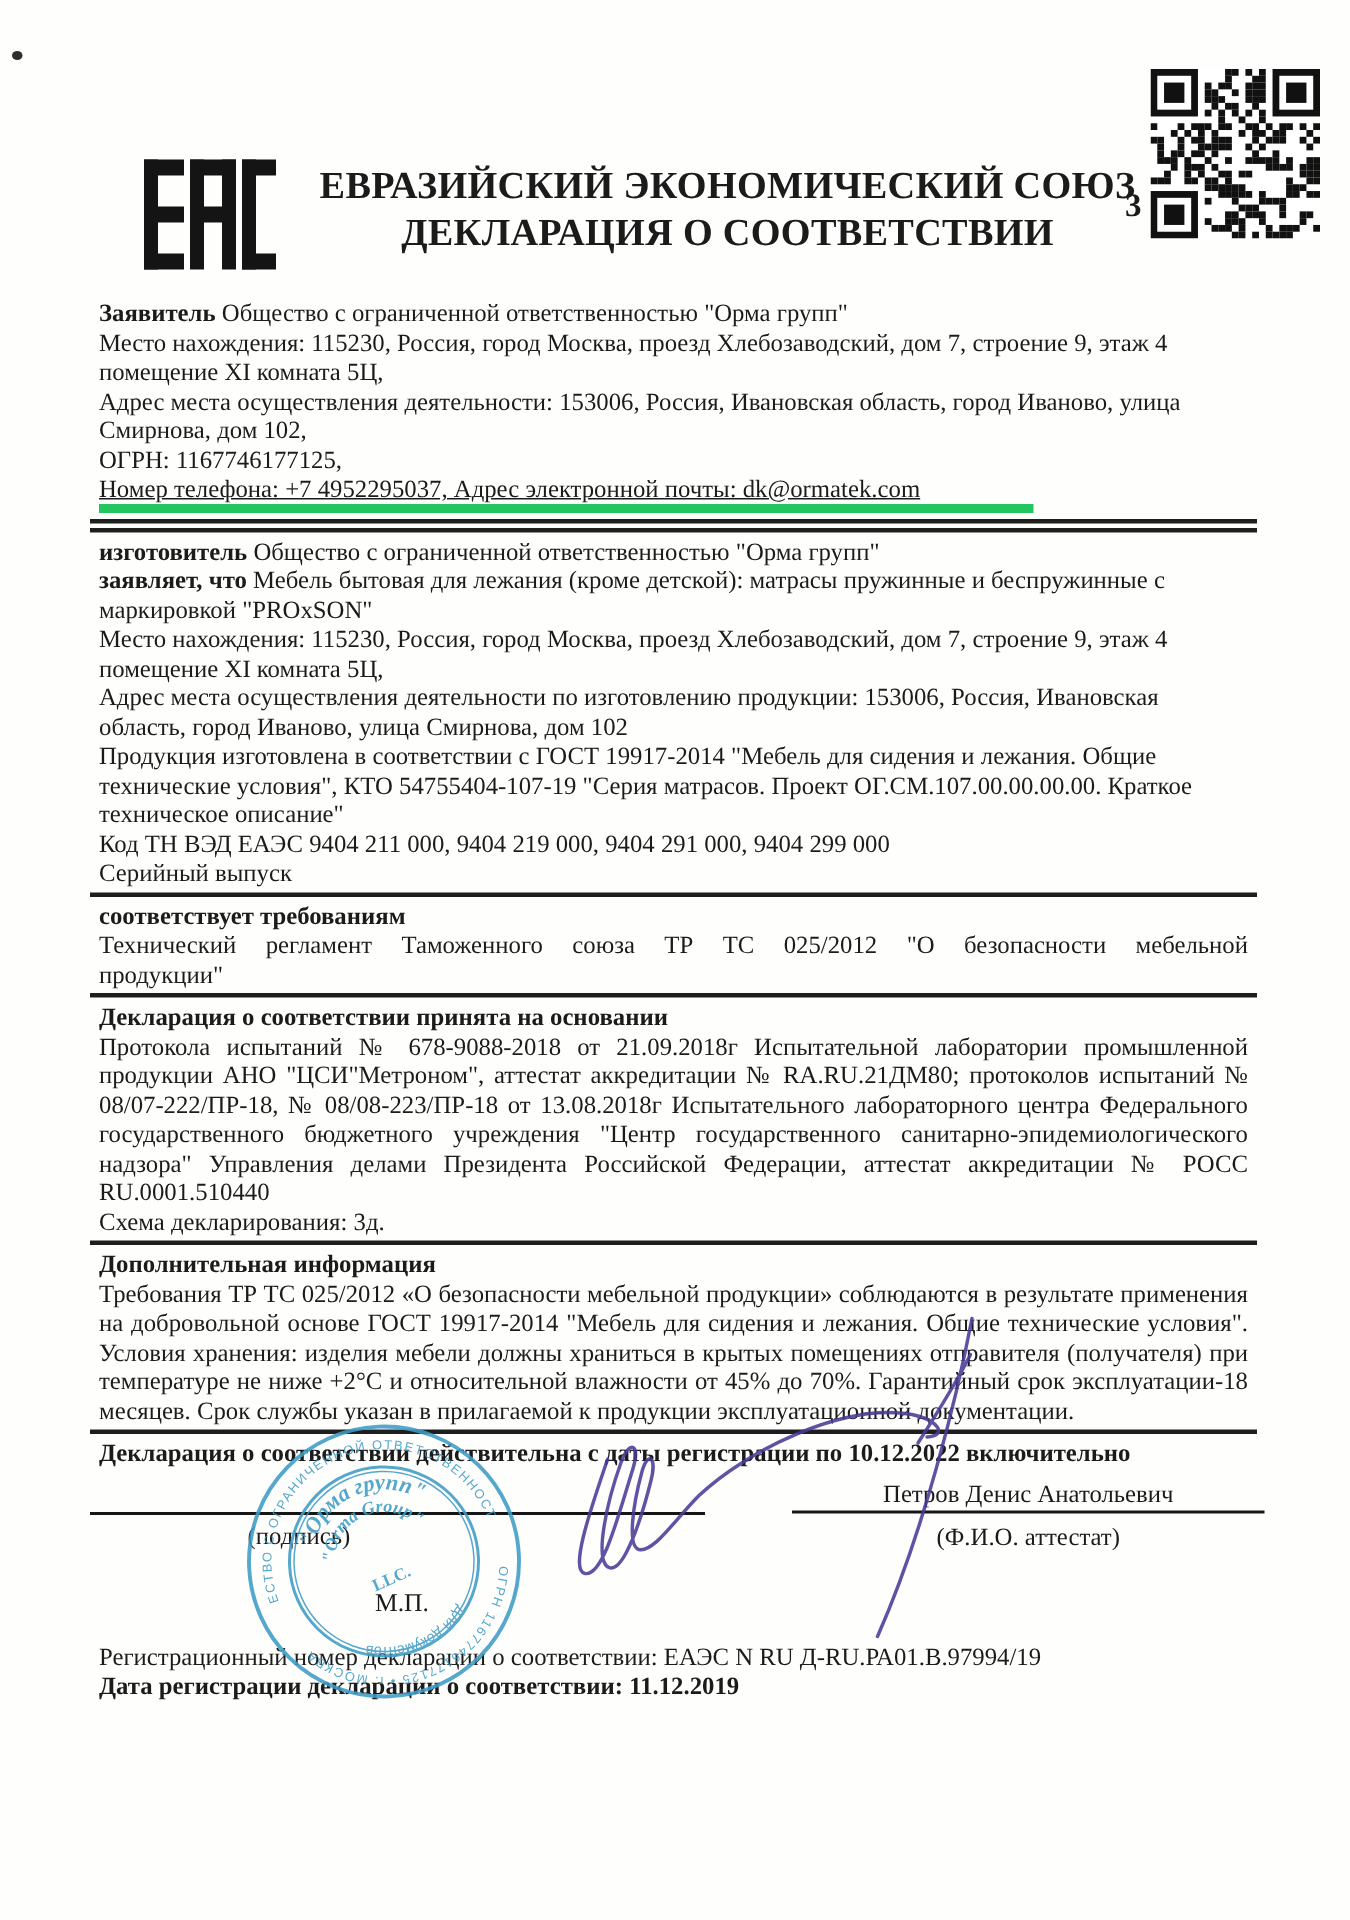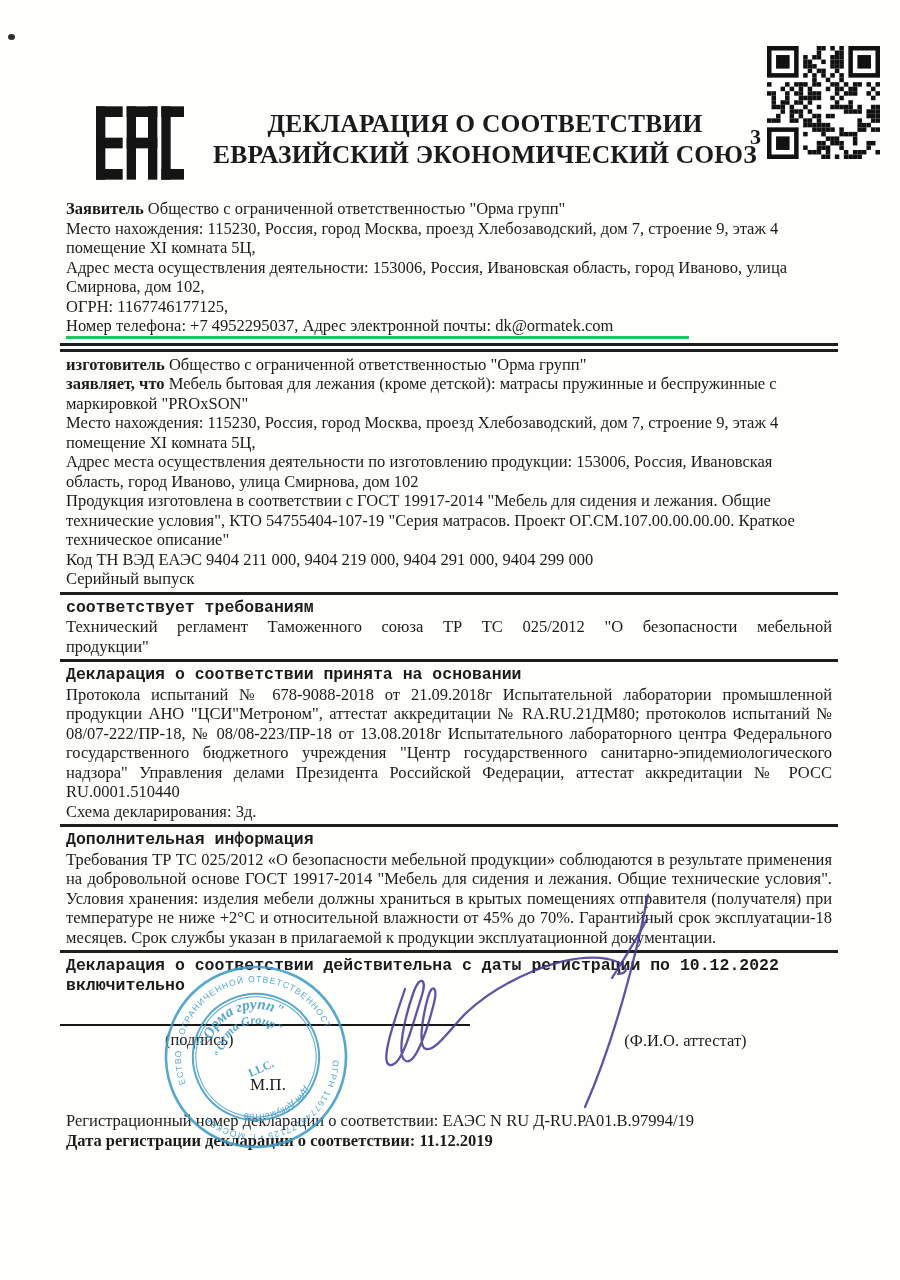--- a/index.html
+++ b/index.html
@@ -10,22 +10,22 @@
   .title{position:absolute;left:185px;top:108px;width:600px;text-align:center;
          font-weight:bold;font-size:25.5px;line-height:31px;letter-spacing:.2px;}
   .qr{position:absolute;left:767px;top:46px;width:113px;height:113px;}
   .artifact3{position:absolute;left:750px;top:124px;font-size:22px;font-weight:bold;}
   .corner-dot{position:absolute;left:8px;top:34px;width:7px;height:6px;background:#2e2e2e;border-radius:50%;}
   
   .content{position:absolute;left:66px;top:199px;width:766px;font-size:16.5px;line-height:19.5px;}
   .content p{margin:0;}
   .just{text-align:justify;}
   .rule{height:3px;background:#1e1e1e;margin:3px -6px;}
-  .partial-underline{display:inline-block;border-bottom:3px solid #22c55e;padding-right:76px;margin-bottom:1px;}
-  .bold{font-weight:bold;font-family:Liberation Mono, monospace;}
+  .partial-underline{display:inline-block;border-bottom:6px solid #22c55e;padding-right:76px;margin-bottom:1px;text-decoration:underline;}
+  .bold{font-weight:bold;}
   .w6{word-spacing:6px;}
   
   .sig-zone{position:relative;height:112px;margin-top:4px;}
   .sig-line{position:absolute;left:-6px;top:25px;width:410px;height:0;border-top:2px solid #161616;}
   .sign-caption{position:absolute;left:99px;top:31px;width:200px;text-align:left;font-size:16.5px;}
   .fio-line{position:absolute;left:462px;top:3px;width:315px;border-bottom:2px solid #161616;
             text-align:center;font-size:16.5px;padding-bottom:2px;}
   .fio-caption{position:absolute;left:462px;top:32px;width:315px;text-align:center;font-size:16.5px;}
   .mp{position:absolute;left:170px;top:76px;font-size:17px;margin-left:14px;}
   .stamp{position:absolute;left:94px;top:-38px;width:192px;height:192px;opacity:.88;transform:rotate(-24deg);pointer-events:none;}
@@ -57,22 +57,22 @@
       <rect x="78" y="0" width="14" height="110"></rect>
       <rect x="46" y="0" width="46" height="16"></rect>
       <rect x="46" y="47" width="46" height="16"></rect>
       <rect x="98" y="0" width="14" height="110"></rect>
       <rect x="98" y="0" width="34" height="16"></rect>
       <rect x="98" y="94" width="34" height="16"></rect>
     </g>
   </svg>
 
   <div class="title">
+    <div>ЕВРАЗИЙСКИЙ ЭКОНОМИЧЕСКИЙ СОЮЗ</div>
     <div>ДЕКЛАРАЦИЯ О СООТВЕТСТВИИ</div>
-    <div>ЕВРАЗИЙСКИЙ ЭКОНОМИЧЕСКИЙ СОЮЗ</div>
   </div>
 
   <svg class="qr" viewBox="0 0 113 113" aria-hidden="true">
       <rect x="0.00" y="0.00" width="113.00" height="113.00" fill="#ffffff"></rect>
       <rect x="0.00" y="0.00" width="31.64" height="31.64" fill="#111"></rect>
       <rect x="4.52" y="4.52" width="22.60" height="22.60" fill="#fff"></rect>
       <rect x="9.04" y="9.04" width="13.56" height="13.56" fill="#111"></rect>
       <rect x="81.36" y="0.00" width="31.64" height="31.64" fill="#111"></rect>
       <rect x="85.88" y="4.52" width="22.60" height="22.60" fill="#fff"></rect>
       <rect x="90.40" y="9.04" width="13.56" height="13.56" fill="#111"></rect>
@@ -312,20 +312,21 @@
 
     <p class="bold">Дополнительная информация</p>
     <p class="just">Требования ТР ТС 025/2012 «О безопасности мебельной продукции» соблюдаются в результате применения на добровольной основе ГОСТ 19917-2014 "Мебель для сидения и лежания. Общие технические условия". Условия хранения: изделия мебели должны храниться в крытых помещениях отправителя (получателя) при температуре не ниже +2°С и относительной влажности от 45% до 70%. Гарантийный срок эксплуатации-18 месяцев. Срок службы указан в прилагаемой к продукции эксплуатационной документации.</p>
     <div class="rule"></div>
 
     <p class="bold">Декларация о соответствии действительна с даты регистрации по 10.12.2022 включительно</p>
 
     <div class="sig-zone">
       <div class="sig-line"></div>
       <div class="sign-caption">(подпись)</div>
+      <div class="fio-line">Петров Денис Анатольевич</div>
       <div class="fio-caption">(Ф.И.О. аттестат)</div>
       <div class="mp">М.П.</div>
 
       <svg class="stamp" viewBox="0 0 192 192" aria-hidden="true">
         <defs>
           <path id="arcOT" d="M 96,96 m -75,0 a 75,75 0 1 1 150,0"></path>
           <path id="arcOB" d="M 173,96 a 77,77 0 0 1 -154,0"></path>
           <path id="arcC1" d="M 96,96 m -48,0 a 48,48 0 1 1 96,0"></path>
           <path id="arcC2" d="M 96,96 m -33,0 a 33,33 0 1 1 66,0"></path>
           <path id="arcC4" d="M 153,96 a 57,57 0 0 1 -114,0"></path>

